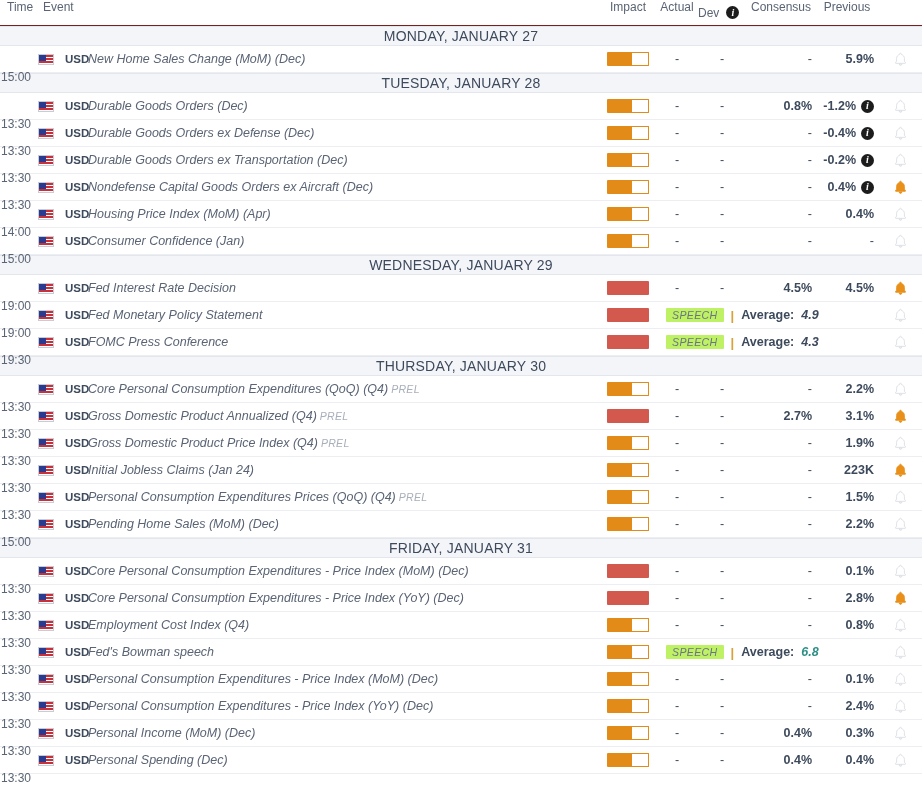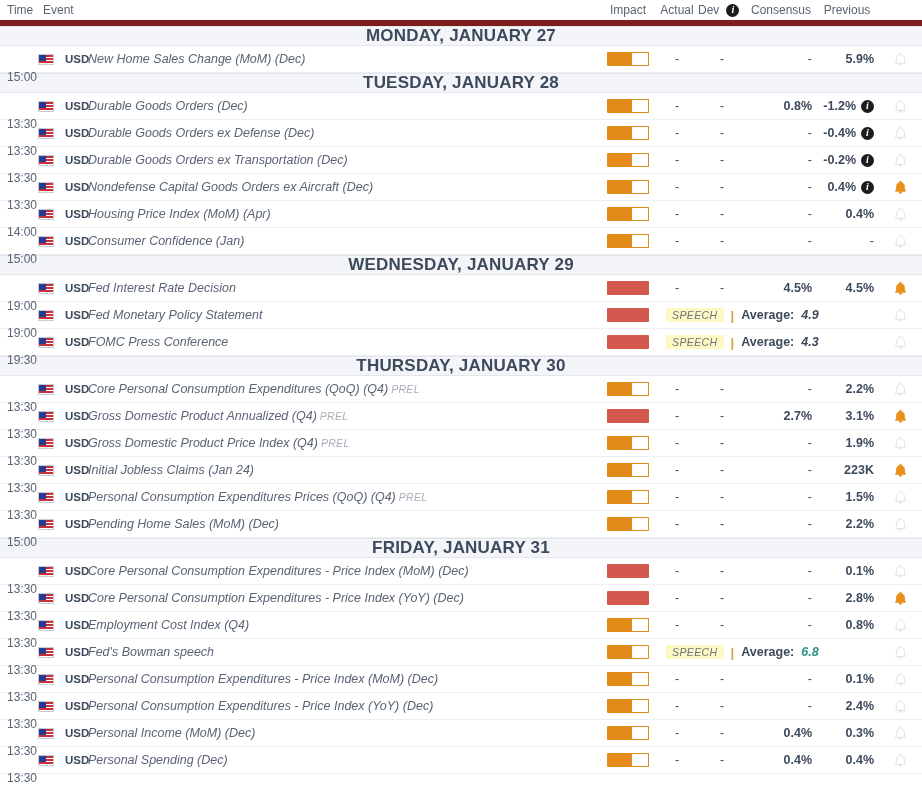--- a/index.html
+++ b/index.html
@@ -9,25 +9,24 @@
     background: #ffffff;
     font-family: "Liberation Sans", sans-serif;
     color: #3d4a5c;
     overflow: hidden;
   }
   .calendar { width: 922px; }
 
   
   .col-head {
     display: flex;
-    align-items: center;
     height: 26px;
     font-size: 12px;
     color: #5a6474;
-    border-bottom: 6px solid #7f1d1d;
+    border-bottom: 1px solid #7f1d1d;
     background: #ffffff;
   }
   .ch-time   { width: 36px; padding-left: 7px; }
   .ch-event  { flex: 1; padding-left: 7px; }
   .ch-impact { width: 56px; text-align: center; }
   .ch-actual { width: 42px; text-align: center; }
   .ch-dev    { width: 48px; text-align: left; display:flex; align-items:center; gap:7px; justify-content:flex-start;}
   .ch-cons   { width: 70px; text-align: center; }
   .ch-prev   { width: 62px; text-align: center; }
   .ch-bell   { width: 44px; }
@@ -46,38 +45,38 @@
   .day-row {
     height: 20px;
     background: #f4f5f8;
     border-bottom: 1px solid #e3e6ec;
     border-top: 1px solid #e3e6ec;
     display: flex;
     align-items: center;
     justify-content: center;
   }
   .day-row span {
-    font-size: 17px;
-    font-weight: bold;
+    font-size: 14px;
+    font-weight: normal;
     letter-spacing: .2px;
     color: #3d4a5c;
   }
 
   
   .ev-row {
     display: flex;
     align-items: center;
     height: 27px;
     border-bottom: 1px solid #eceef2;
     background: #ffffff;
     font-size: 12.5px;
   }
   .ev-time {
     width: 36px;
-    padding-left: 7px;
+    padding-left: 1px;
     color: #5a6474;
     font-size: 12px;
     white-space: nowrap;
     margin-top: 36px;
   }
   .ev-cur {
     width: 46px;
     display: flex;
     align-items: center;
     gap: 4px;
@@ -155,21 +154,21 @@
   
   .ev-speech {
     width: 222px;
     display: flex;
     align-items: center;
     gap: 7px;
     padding-left: 10px;
     font-size: 12.5px;
   }
   .speech-badge {
-    background: #fef9c3;
+    background: #bef264;
     color: #6b7384;
     font-style: italic;
     font-size: 10.5px;
     letter-spacing: .4px;
     padding: 2px 6px 2px 6px;
     border-radius: 1px;
     line-height: 1;
   }
   .speech-pipe { color: #d8a13a; font-weight: bold; font-size: 13px; }
   .speech-label { color: #3d4a5c; font-weight: bold; font-size: 12.5px; }

